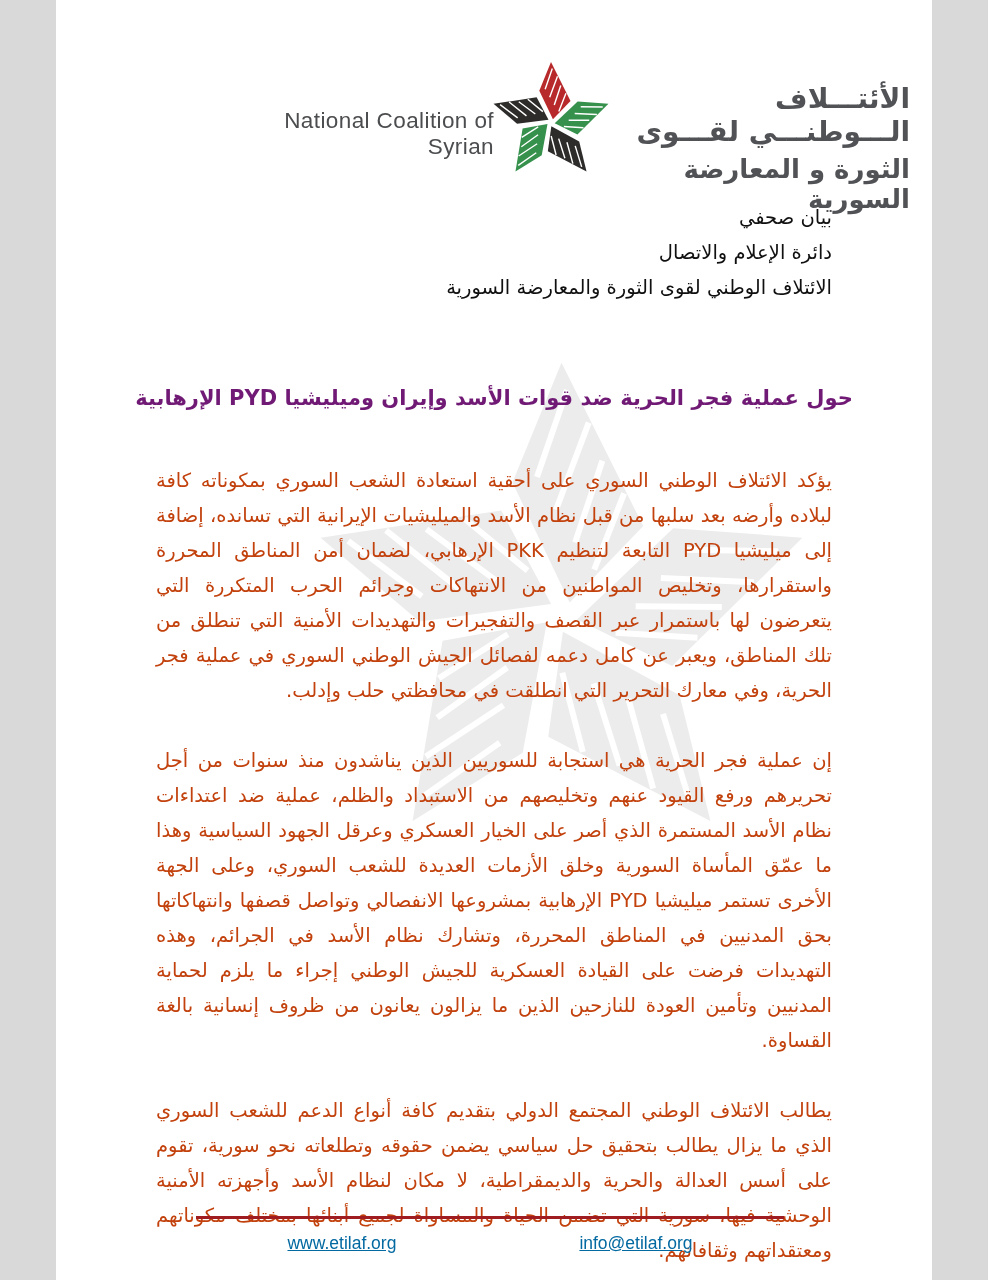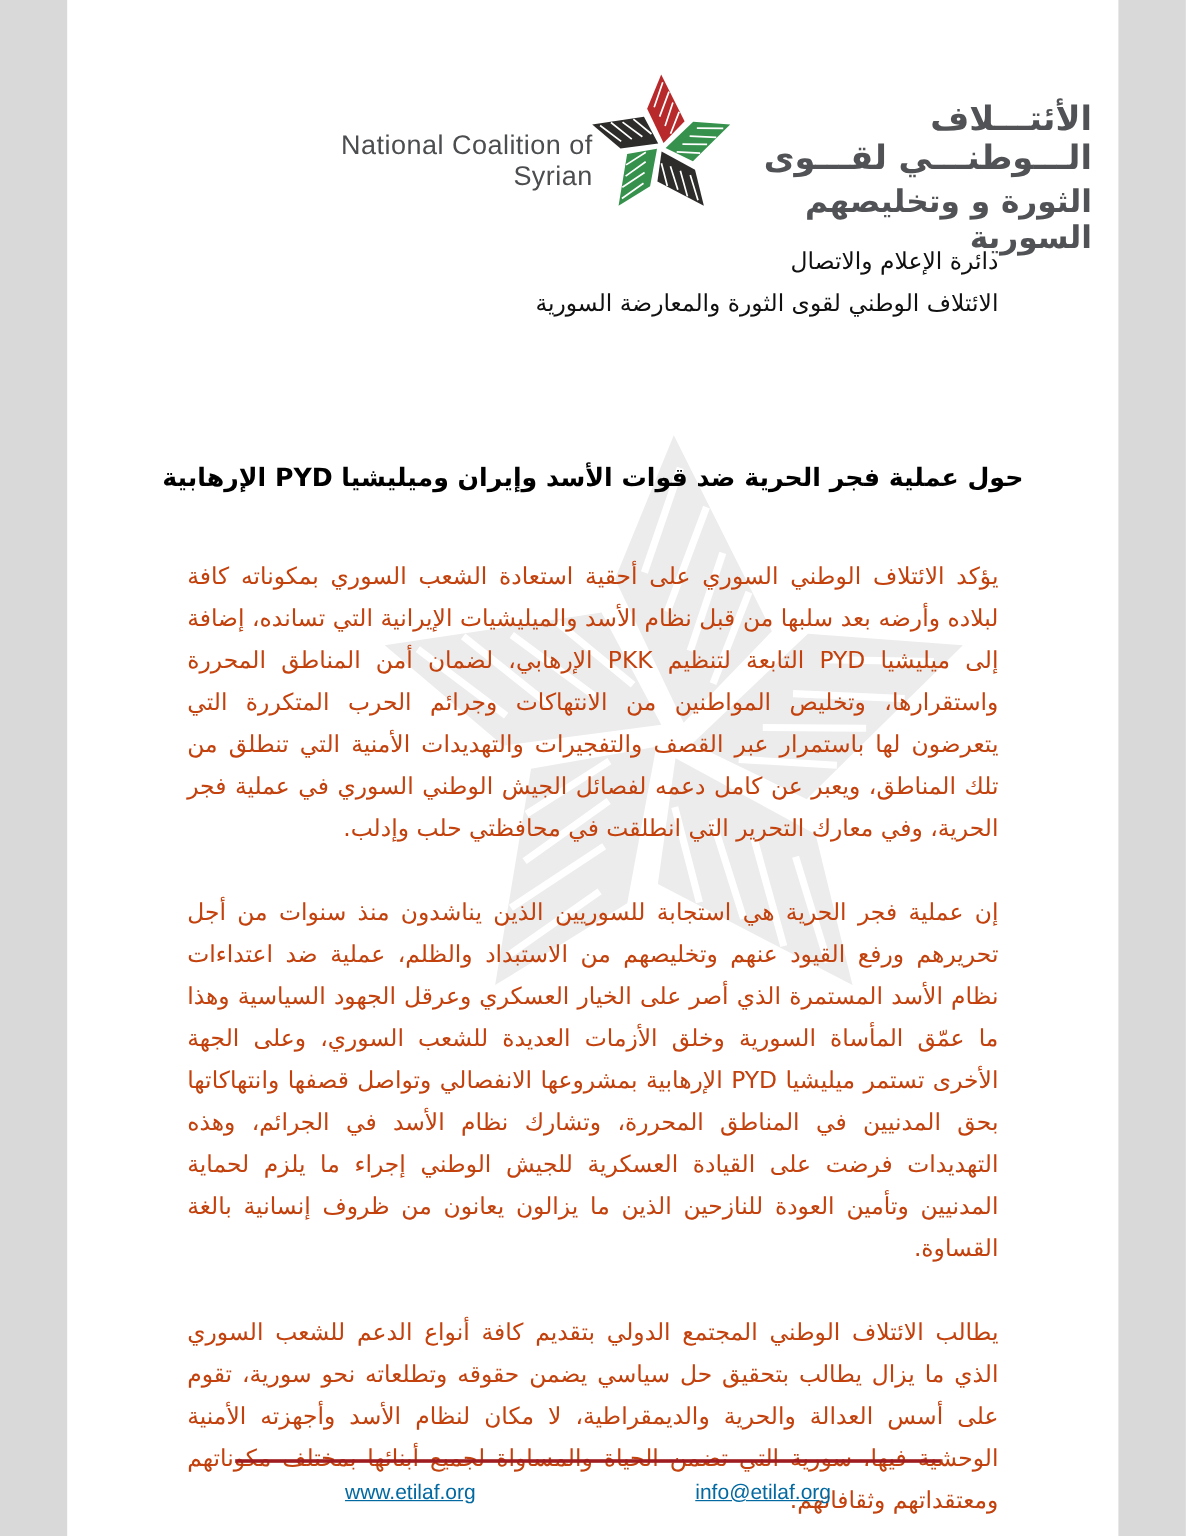--- a/index.html
+++ b/index.html
@@ -51,21 +51,21 @@
     direction: rtl; text-align: right;
     font-size: 19.5px; line-height: 35px;
     color: #101010;
   }
 
   
   .doc-title {
     top: 386px; left: 0; width: 100%;
     direction: rtl; text-align: center;
     font-weight: bold; font-size: 21px;
-    color: #000000;
+    color: #701a75;
   }
 
   
   .body-text {
     top: 463px; left: 100px; right: 100px;
     direction: rtl;
     text-align: justify;
     font-size: 19.5px;
     line-height: 35px;
     color: #c2410c;
@@ -139,24 +139,25 @@
       <path d="M91,54 L102,22 M98,66 L110,34 M105,78 L115,48 M112,88 L123,60" stroke="#ffffff" stroke-width="2.2" fill="none"></path>
     </g>
     <g transform="rotate(288,100,105)">
       <path d="M100,12 L130,72 L103,100 L82,56 Z" fill="#2d2c2b"></path>
       <path d="M91,54 L102,22 M98,66 L110,34 M105,78 L115,48 M112,88 L123,60" stroke="#ffffff" stroke-width="2.2" fill="none"></path>
     </g>
   </svg>
 
   <div class="abs logo-ar">
     <div class="l1">الأئتـــلاف الـــوطنـــي لقـــوى</div>
-    <div class="l2">الثورة و وتخليصهم السورية</div>
+    <div class="l2">الثورة و المعارضة السورية</div>
   </div>
 
   <div class="abs meta">
+    <div>بيان صحفي</div>
     <div>دائرة الإعلام والاتصال</div>
     <div>الائتلاف الوطني لقوى الثورة والمعارضة السورية</div>
   </div>
 
   <div class="abs doc-title">حول عملية فجر الحرية ضد قوات الأسد وإيران وميليشيا PYD الإرهابية</div>
 
   <div class="abs body-text">
     <p>يؤكد الائتلاف الوطني السوري على أحقية استعادة الشعب السوري بمكوناته كافة لبلاده وأرضه بعد سلبها من قبل نظام الأسد والميليشيات الإيرانية التي تسانده، إضافة إلى ميليشيا PYD التابعة لتنظيم PKK الإرهابي، لضمان أمن المناطق المحررة واستقرارها، وتخليص المواطنين من الانتهاكات وجرائم الحرب المتكررة التي يتعرضون لها باستمرار عبر القصف والتفجيرات والتهديدات الأمنية التي تنطلق من تلك المناطق، ويعبر عن كامل دعمه لفصائل الجيش الوطني السوري في عملية فجر الحرية، وفي معارك التحرير التي انطلقت في محافظتي حلب وإدلب.</p>
     <p>إن عملية فجر الحرية هي استجابة للسوريين الذين يناشدون منذ سنوات من أجل تحريرهم ورفع القيود عنهم وتخليصهم من الاستبداد والظلم، عملية ضد اعتداءات نظام الأسد المستمرة الذي أصر على الخيار العسكري وعرقل الجهود السياسية وهذا ما عمّق المأساة السورية وخلق الأزمات العديدة للشعب السوري، وعلى الجهة الأخرى تستمر ميليشيا PYD الإرهابية بمشروعها الانفصالي وتواصل قصفها وانتهاكاتها بحق المدنيين في المناطق المحررة، وتشارك نظام الأسد في الجرائم، وهذه التهديدات فرضت على القيادة العسكرية للجيش الوطني إجراء ما يلزم لحماية المدنيين وتأمين العودة للنازحين الذين ما يزالون يعانون من ظروف إنسانية بالغة القساوة.</p>
     <p>يطالب الائتلاف الوطني المجتمع الدولي بتقديم كافة أنواع الدعم للشعب السوري الذي ما يزال يطالب بتحقيق حل سياسي يضمن حقوقه وتطلعاته نحو سورية، تقوم على أسس العدالة والحرية والديمقراطية، لا مكان لنظام الأسد وأجهزته الأمنية الوحشية فيها، سورية التي تضمن الحياة والمساواة لجميع أبنائها بمختلف مكوناتهم ومعتقداتهم وثقافاتهم.</p>

